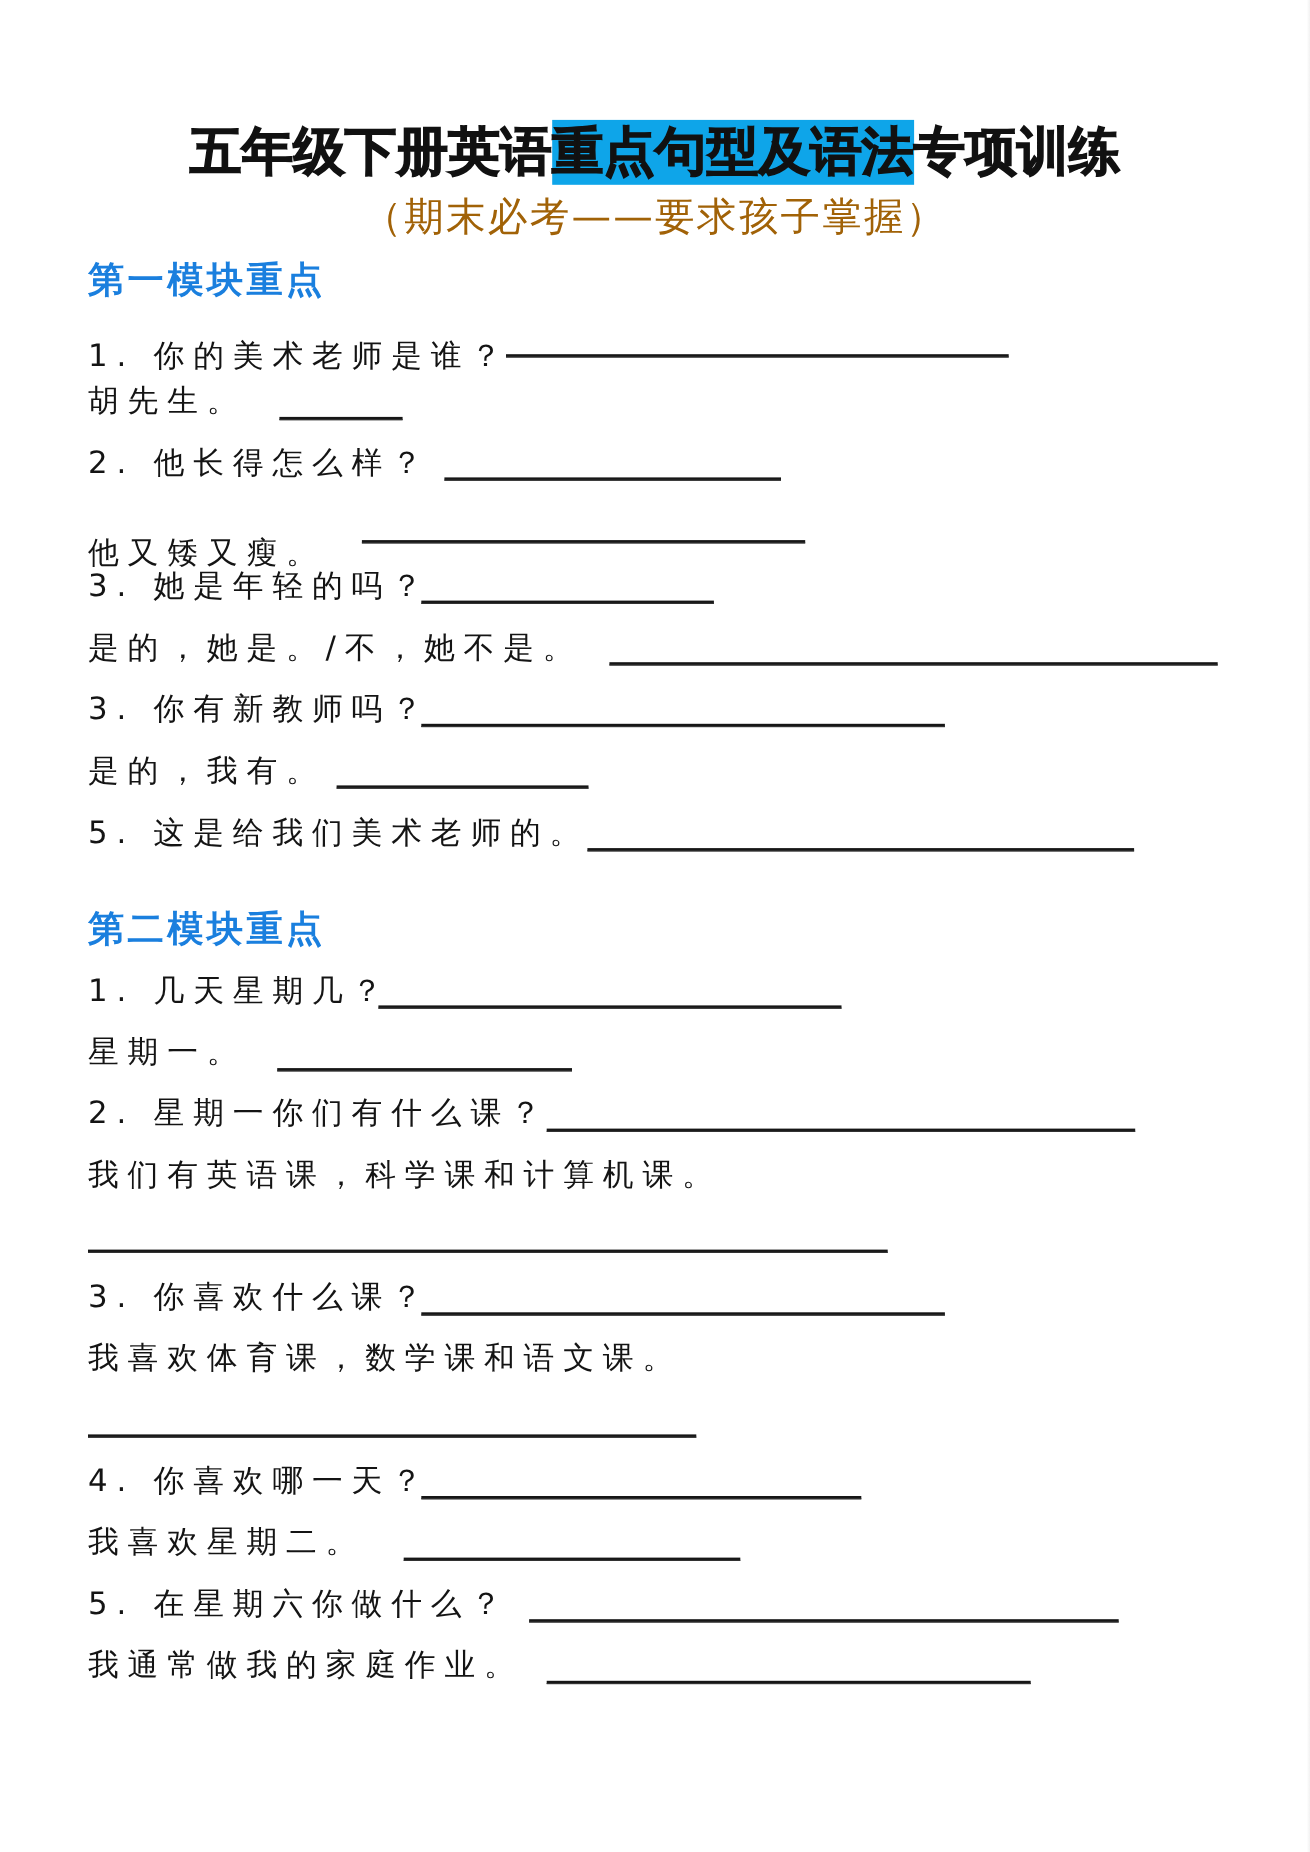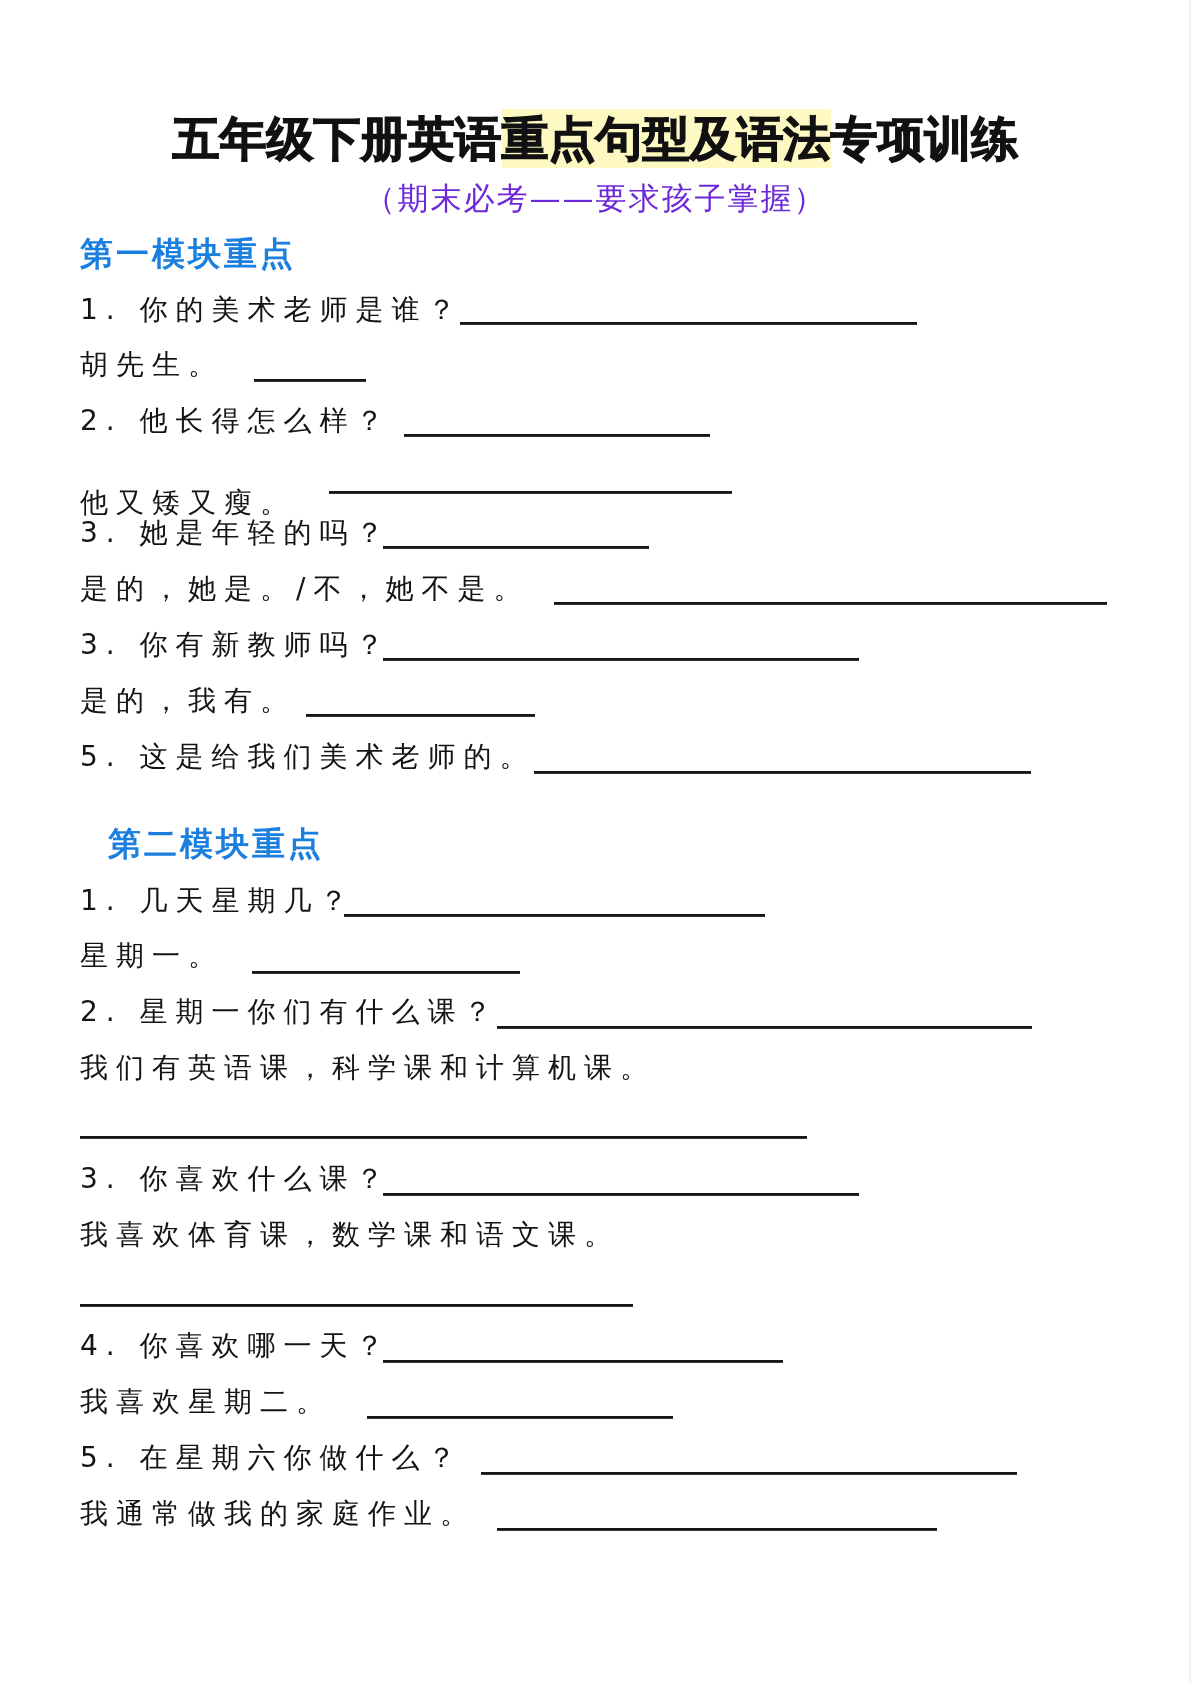--- a/index.html
+++ b/index.html
@@ -39,24 +39,24 @@
     .title .hl {
       background: #fff734;
       padding: 2px 0;
     }
     .subtitle {
       position: absolute;
       top: 178px;
       left: 0;
       width: 1191px;
       text-align: center;
-      font-size: 31px;
+      font-size: 36px;
       line-height: 40px;
       letter-spacing: 2px;
-      color: #6d28d9;
+      color: #a16207;
     }
     .section-heading {
       position: absolute;
       left: 80px;
       font-size: 33px;
       font-weight: bold;
       color: #1a7fde;
       letter-spacing: 3px;
       line-height: 40px;
     }
@@ -75,27 +75,27 @@
       height: 2px;
       background: #161616;
       border-bottom: 0.6px solid #333;
     }
   </style>
 </head>
 <body>
 
 <div class="page-edge"></div>
 
-<div class="title"><span>五年级下册英语</span><span class="hl" style="background: #fef9c3;">重点句型及语法</span><span>专项训练</span></div>
+<div class="title"><span>五年级下册英语</span><span class="hl" style="background: #0ea5e9;">重点句型及语法</span><span>专项训练</span></div>
 
 <div class="subtitle">（期末必考——要求孩子掌握）</div>
 
 <div class="section-heading" style="top: 234px; color: rgb(26, 127, 222);">第一模块重点</div>
 
-<div class="row" style="top:288px;">1. 你的美术老师是谁？</div>
+<div class="row" style="top:302px;">1. 你的美术老师是谁？</div>
 <div class="blank" style="top:322px; left:460px; width:457px;"></div>
 
 <div class="row" style="top:343px;">胡先生。</div>
 <div class="blank" style="top:379px; left:254px; width:112px;"></div>
 
 <div class="row" style="top:399px;">2. 他长得怎么样？</div>
 <div class="blank" style="top:434px; left:404px; width:306px;"></div>
 
 <div class="row" style="top:481px;text-align:right;">他又矮又瘦。</div>
 <div class="blank" style="top:491px; left:329px; width:403px;"></div>
@@ -108,21 +108,21 @@
 
 <div class="row" style="top:623px;">3. 你有新教师吗？</div>
 <div class="blank" style="top:658px; left:383px; width:476px;"></div>
 
 <div class="row" style="top:679px;text-align:center;">是的，我有。</div>
 <div class="blank" style="top:714px; left:306px; width:229px;"></div>
 
 <div class="row" style="top:735px;">5. 这是给我们美术老师的。</div>
 <div class="blank" style="top:771px; left:534px; width:497px;"></div>
 
-<div class="section-heading" style="top: 824px; color: rgb(26, 127, 222); margin-left: 28px;">第二模块重点</div>
+<div class="section-heading" style="top: 824px; color: rgb(26, 127, 222);">第二模块重点</div>
 
 <div class="row" style="top:879px;">1. 几天星期几？</div>
 <div class="blank" style="top:914px; left:344px; width:421px;"></div>
 
 <div class="row" style="top:934px;">星期一。</div>
 <div class="blank" style="top:971px; left:252px; width:268px;"></div>
 
 <div class="row" style="top:990px;">2. 星期一你们有什么课？</div>
 <div class="blank" style="top:1026px; left:497px; width:535px;"></div>
 

